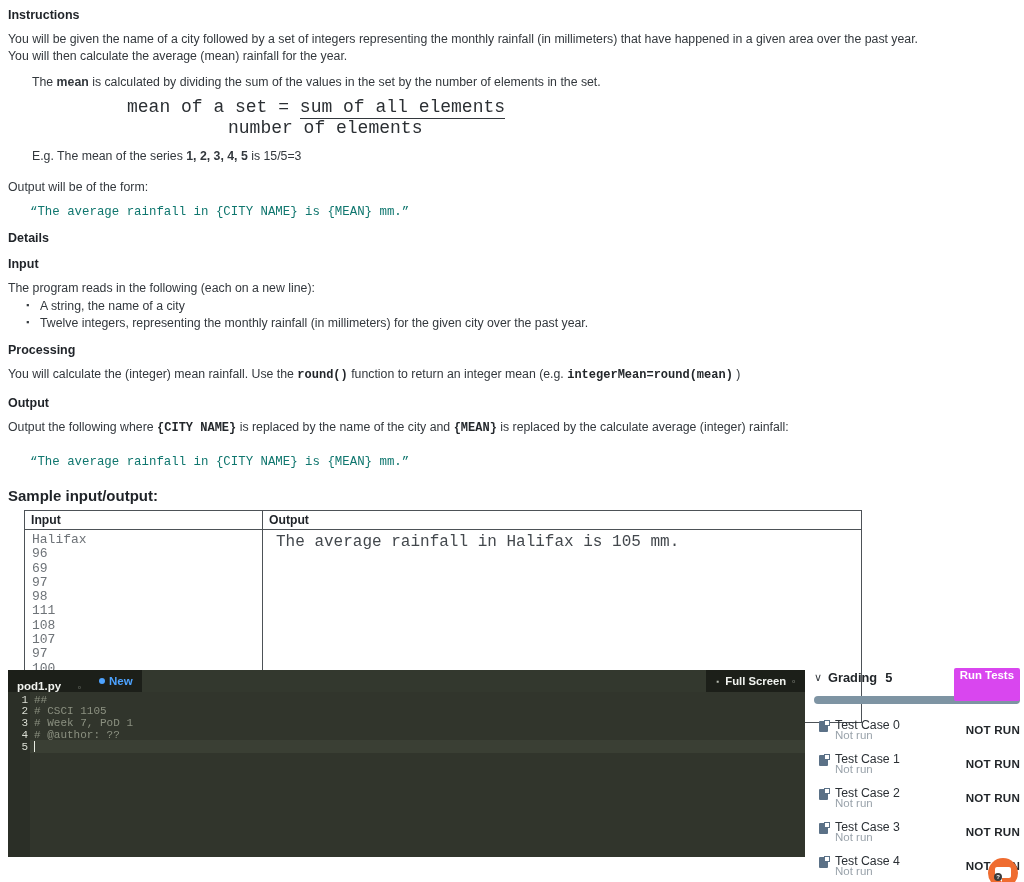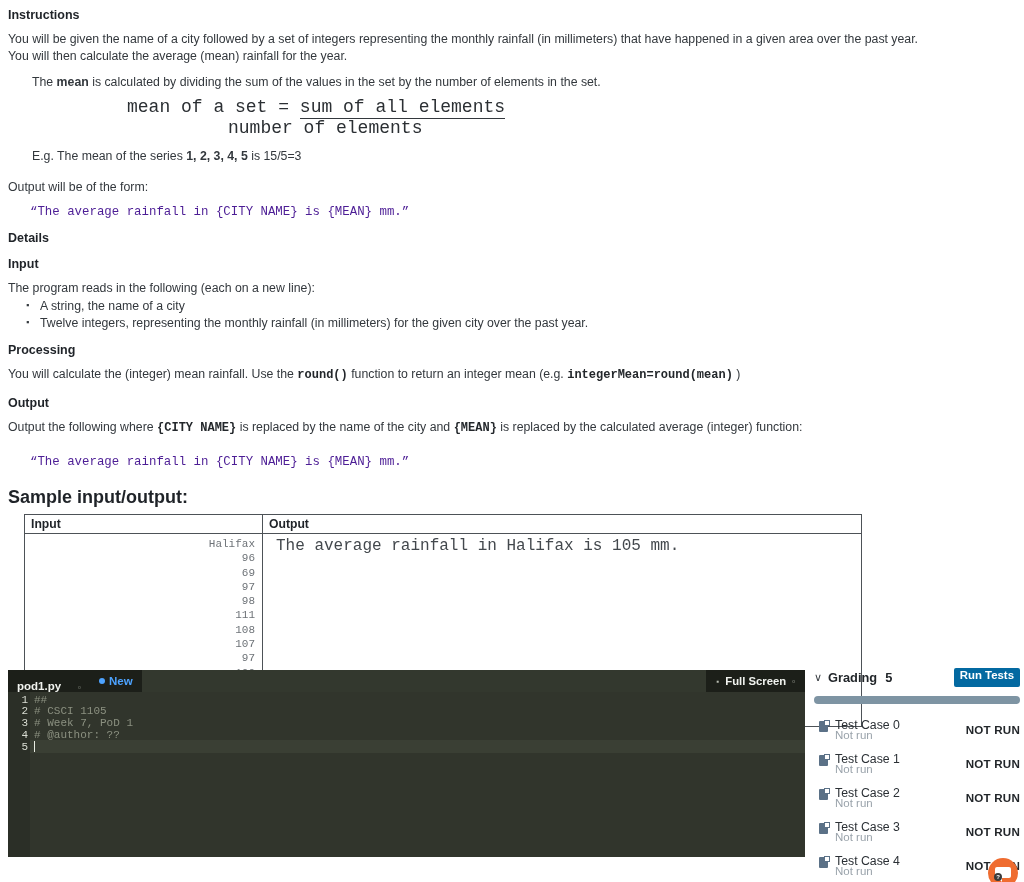--- a/index.html
+++ b/index.html
@@ -23,31 +23,31 @@
 
   .formula { margin: 6px 0 10px 0; font-family: "Liberation Mono", monospace; font-size: 18px; color: #2b2f33; }
   .formula-row1 { margin-left: 95px; }
   .frac-top { border-bottom: 1px solid #33383d; padding-bottom: 1px; }
   .formula-row2 { margin-left: 196px; margin-top: 1px; }
 
   ul.bullets { margin: 2px 0 9px 0; padding-left: 18px; list-style: none; }
   ul.bullets li { font-size: 12.3px; line-height: 15.5px; position: relative; padding-left: 14px; margin-bottom: 1px; color: #33383d; }
   ul.bullets li:before { content: "\25AA"; position: absolute; left: 0; top: -1px; font-size: 9px; color: #33383d; }
 
-  .codeblock { font-family: "Liberation Mono", monospace; font-size: 12.4px; color: #4c1d95; margin: 4px 0 10px 22px; }
-
-  .sample-label { font-weight: bold; font-size: 18px; margin: 18px 0 6px 0; color: #1f2328; }
+  .codeblock { font-family: "Liberation Mono", monospace; font-size: 12.4px; color: #0f766e; margin: 4px 0 10px 22px; }
+
+  .sample-label { font-weight: bold; font-size: 15px; margin: 18px 0 6px 0; color: #1f2328; }
 
   
   table.sample { border-collapse: collapse; width: 838px; margin-left: 16px; table-layout: fixed; }
   table.sample th, table.sample td { border: 1px solid #4d5257; vertical-align: top; }
   table.sample th { font-size: 12.2px; font-weight: bold; text-align: left; padding: 2px 6px; color: #1f2328; }
   table.sample td { padding: 3px 7px; }
   .col-in { width: 238px; }
-  .io-mono { font-family: "Liberation Mono", monospace; font-size: 11px; color: #6e7378; line-height: 14.3px; white-space: pre; text-align: right; }
+  .io-mono { font-family: "Liberation Mono", monospace; font-size: 13px; color: #6e7378; line-height: 14.3px; white-space: pre; }
   .out-cell { vertical-align: middle; }
   .out-mono { font-family: "Liberation Mono", monospace; font-size: 16px; color: #43484d; padding-left: 6px; }
 
   
   .editor-wrap { position: absolute; left: 8px; top: 670px; width: 797px; height: 187px; background: #2b2f27; }
   .editor-tabbar { position: relative; height: 22px; background: #33382e; display: flex; align-items: stretch; }
   .tab { display: flex; align-items: flex-end; gap: 17px; padding: 0 9px; background: #1c1f19; color: #f1f3ef; font-size: 11.5px; font-weight: bold; }
   .tab .dot-x { font-size: 8px; color: #9aa093; }
   .tab-new { display: flex; align-items: center; gap: 4px; padding: 0 9px; background: #1c1f19; color: #4da3ff; font-size: 11.5px; font-weight: bold; }
   .tab-new .bdot { width: 6px; height: 6px; border-radius: 50%; background: #4da3ff; display: inline-block; }
@@ -63,21 +63,21 @@
   .cl { position: absolute; left: 26px; font-family: "Liberation Mono", monospace; font-size: 11px; color: #8b9080; white-space: pre; }
   .active-line { position: absolute; left: 22px; right: 0; height: 13px; background: #3a3f34; }
   .caret { position: absolute; width: 1px; height: 11px; background: #e8ece2; }
 
   
   .grading { position: absolute; left: 814px; top: 666px; width: 206px; }
   .grading-head { display: flex; align-items: center; height: 22px; }
   .chev { font-size: 11px; color: #3b4045; margin-right: 6px; }
   .grading-title { font-size: 12.8px; font-weight: bold; color: #22262a; }
   .grading-count { font-size: 12.8px; font-weight: bold; color: #22262a; margin-left: 8px; }
-  .run-tests { position: absolute; right: 0; top: 2px; background: #0369a1; color: #ffffff; font-size: 11.4px; font-weight: bold; padding: 1px 6px 6px 6px; border: none; border-radius: 2px; font-family: "Liberation Sans", sans-serif; }
+  .run-tests { position: absolute; right: 0; top: 2px; background: #d946ef; color: #ffffff; font-size: 11.4px; font-weight: bold; padding: 1px 6px 20px 6px; border: none; border-radius: 2px; font-family: "Liberation Sans", sans-serif; }
   .progress { margin-top: 8px; width: 206px; height: 8px; border-radius: 5px; background: #7e94a3; }
 
   .tc-list { margin-top: 14px; }
   .tc-row { position: relative; height: 28px; margin-bottom: 6px; }
   .tc-icon { position: absolute; left: 5px; top: 3px; width: 9px; height: 11px; background: #5b7187; border-radius: 1px; }
   .tc-icon:after { content: ""; position: absolute; right: -2px; top: -1px; width: 4px; height: 4px; background: #ffffff; border: 1px solid #5b7187; }
   .tc-name { position: absolute; left: 21px; top: 0px; font-size: 12.3px; color: #2b3035; }
   .tc-sub { position: absolute; left: 21px; top: 11px; font-size: 11.5px; color: #9aa3ab; }
   .tc-status { position: absolute; right: 0px; top: 5px; font-size: 11.6px; font-weight: bold; color: #22262a; letter-spacing: 0.2px; }
 
@@ -125,21 +125,21 @@
       <li>Twelve integers, representing the monthly rainfall (in millimeters) for the given city over the past year.</li>
     </ul>
 
     <div class="h-bold" style="margin-top:12px;">Processing</div>
     <div class="para">
       <span>You will calculate the (integer) mean rainfall. Use the </span><span class="mono-b">round()</span><span> function to return an integer mean (e.g. </span><span class="mono-b">integerMean=round(mean)</span><span> )</span>
     </div>
 
     <div class="h-bold" style="margin-top:12px;">Output</div>
     <div class="para">
-      <span>Output the following where </span><span class="mono-b">{CITY NAME}</span><span> is replaced by the name of the city and </span><span class="mono-b">{MEAN}</span><span> is replaced by the calculated average (integer) function:</span>
+      <span>Output the following where </span><span class="mono-b">{CITY NAME}</span><span> is replaced by the name of the city and </span><span class="mono-b">{MEAN}</span><span> is replaced by the calculate average (integer) rainfall:</span>
     </div>
 
     <div class="codeblock" style="margin-top:18px;">“The average rainfall in {CITY NAME} is {MEAN} mm.”</div>
 
     <div class="sample-label">Sample input/output:</div>
 
     <table class="sample">
       <thead>
         <tr>
           <th class="col-in">Input</th>

